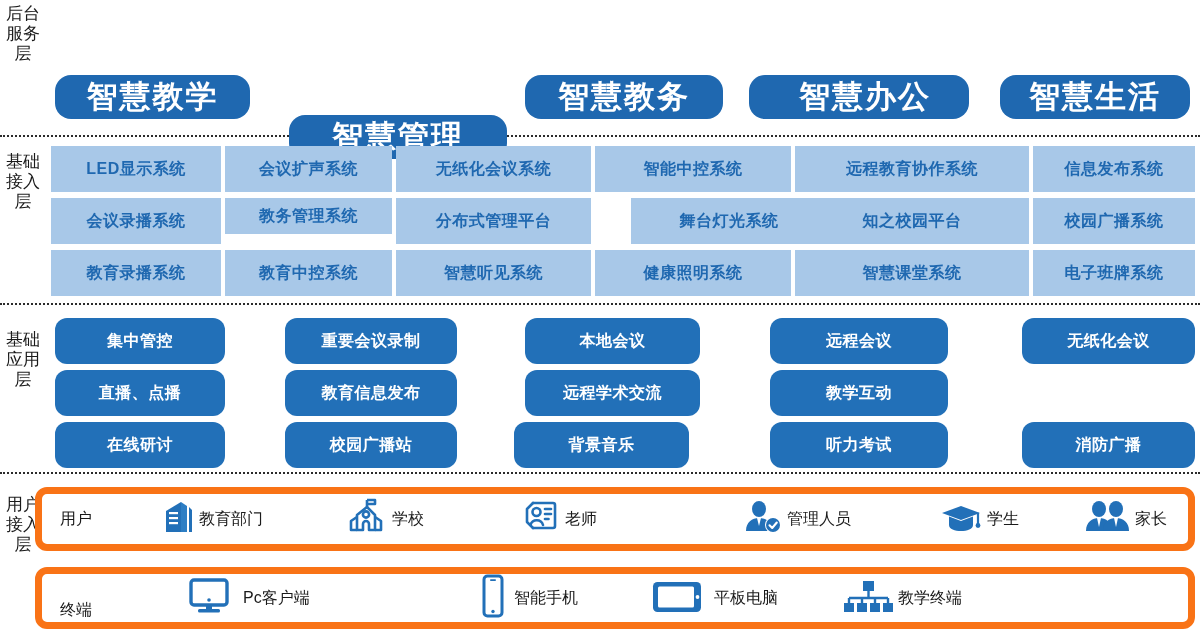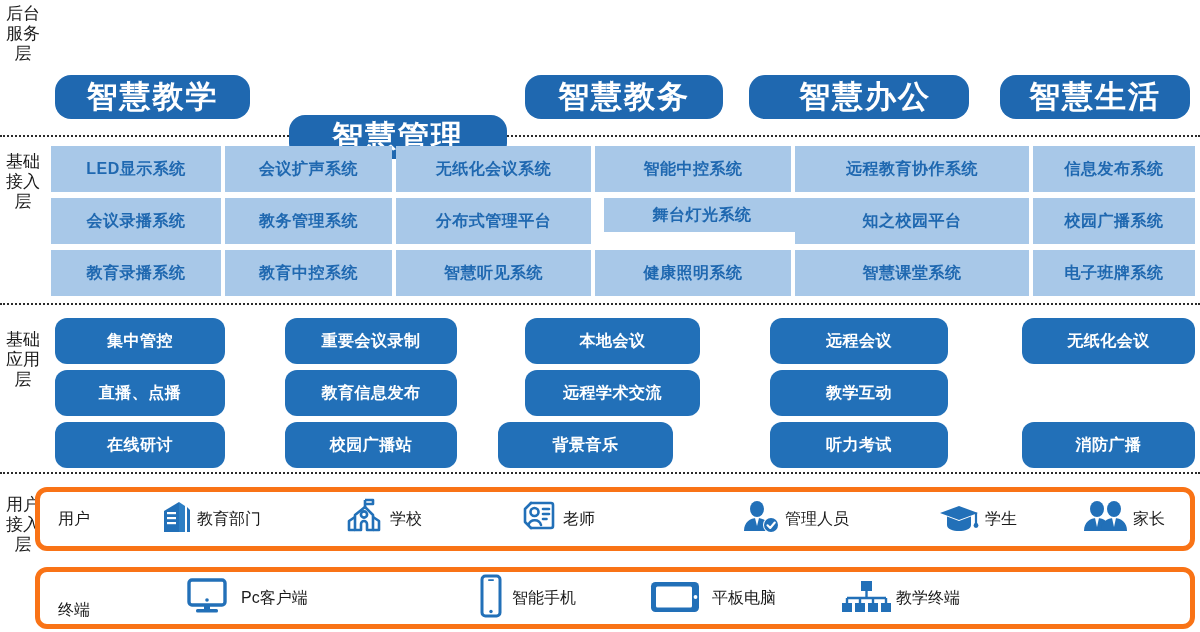--- a/index.html
+++ b/index.html
@@ -72,21 +72,21 @@
     display: flex;
     align-items: center;
     justify-content: center;
     letter-spacing: 0.5px;
     border-radius: 12px;
   }
 
   
   .bar {
     position: absolute;
-    border: 5px solid #f97316;
+    border: 7px solid #f97316;
     border-radius: 12px;
     background: #ffffff;
   }
   .bar-title {
     position: absolute;
     font-size: 16px;
     color: #1a1a1a;
     font-family: "Liberation Serif", "DejaVu Serif", serif;
     top: 50%;
     transform: translateY(-50%);
@@ -126,50 +126,50 @@
   <div class="pill" style="left:289px;  top:75px; width:218px;margin-top:40px;">智慧管理</div>
   <div class="pill" style="left:525px;  top:75px; width:198px;">智慧教务</div>
   <div class="pill" style="left:749px;  top:75px; width:220px;padding-left:12px;">智慧办公</div>
   <div class="pill" style="left:1000px; top:75px; width:190px;">智慧生活</div>
 
   <div class="cell-light" style="left:51px; top:146px; width:170px; height:46px;">LED显示系统</div>
   <div class="cell-light" style="left:51px; top:198px; width:170px; height:46px;">会议录播系统</div>
   <div class="cell-light" style="left:51px; top:250px; width:170px; height:46px;">教育录播系统</div>
 
   <div class="cell-light" style="left:225px; top:146px; width:167px; height:46px;">会议扩声系统</div>
-  <div class="cell-light" style="left:225px; top:198px; width:167px; height:46px;">教务管理系统</div>
+  <div class="cell-light" style="left:225px; top:198px; width:167px; height:36px;">教务管理系统</div>
   <div class="cell-light" style="left:225px; top:250px; width:167px; height:46px;">教育中控系统</div>
 
   <div class="cell-light" style="left:396px; top:146px; width:195px; height:46px;">无纸化会议系统</div>
   <div class="cell-light" style="left:396px; top:198px; width:195px; height:46px;">分布式管理平台</div>
   <div class="cell-light" style="left:396px; top:250px; width:195px; height:46px;">智慧听见系统</div>
 
   <div class="cell-light" style="left:595px; top:146px; width:196px; height:46px;">智能中控系统</div>
-  <div class="cell-light" style="left:604px; top:198px; width:196px; height:34px;">舞台灯光系统</div>
+  <div class="cell-light" style="left:631px; top:198px; width:196px; height:46px;">舞台灯光系统</div>
   <div class="cell-light" style="left:595px; top:250px; width:196px; height:46px;">健康照明系统</div>
 
   <div class="cell-light" style="left:795px; top:146px; width:234px; height:46px;">远程教育协作系统</div>
   <div class="cell-light" style="left:795px; top:198px; width:234px; height:46px;">知之校园平台</div>
   <div class="cell-light" style="left:795px; top:250px; width:234px; height:46px;">智慧课堂系统</div>
 
   <div class="cell-light" style="left:1033px; top:146px; width:162px; height:46px;">信息发布系统</div>
   <div class="cell-light" style="left:1033px; top:198px; width:162px; height:46px;">校园广播系统</div>
   <div class="cell-light" style="left:1033px; top:250px; width:162px; height:46px;">电子班牌系统</div>
 
   <div class="cell-dark" style="left:55px; top:318px; width:170px; height:46px;">集中管控</div>
   <div class="cell-dark" style="left:55px; top:370px; width:170px; height:46px;">直播、点播</div>
   <div class="cell-dark" style="left:55px; top:422px; width:170px; height:46px;">在线研讨</div>
 
   <div class="cell-dark" style="left:285px; top:318px; width:172px; height:46px;">重要会议录制</div>
   <div class="cell-dark" style="left:285px; top:370px; width:172px; height:46px;">教育信息发布</div>
   <div class="cell-dark" style="left:285px; top:422px; width:172px; height:46px;">校园广播站</div>
 
   <div class="cell-dark" style="left:525px; top:318px; width:175px; height:46px;">本地会议</div>
   <div class="cell-dark" style="left:525px; top:370px; width:175px; height:46px;">远程学术交流</div>
-  <div class="cell-dark" style="left:498px; top:422px; width:175px; height:46px;">背景音乐</div>
+  <div class="cell-dark" style="left:514px; top:422px; width:175px; height:46px;">背景音乐</div>
 
   <div class="cell-dark" style="left:770px; top:318px; width:178px; height:46px;">远程会议</div>
   <div class="cell-dark" style="left:770px; top:370px; width:178px; height:46px;">教学互动</div>
   <div class="cell-dark" style="left:770px; top:422px; width:178px; height:46px;">听力考试</div>
 
   <div class="cell-dark" style="left:1022px; top:318px; width:173px; height:46px;">无纸化会议</div>
   <div class="cell-dark" style="left:1022px; top:422px; width:173px; height:46px;">消防广播</div>
 
   <div class="bar" style="left:35px; top:487px; width:1160px; height:64px;">
     <span class="bar-title" style="left:18px;">用户</span>

